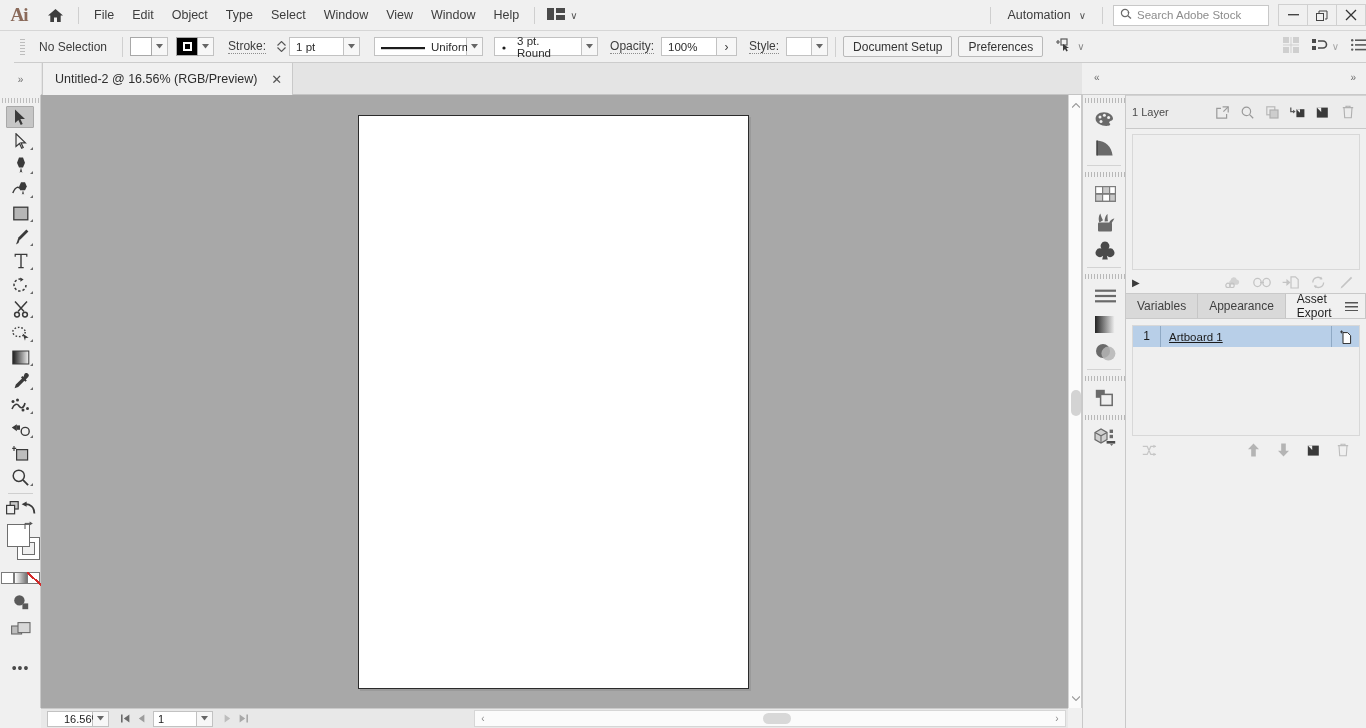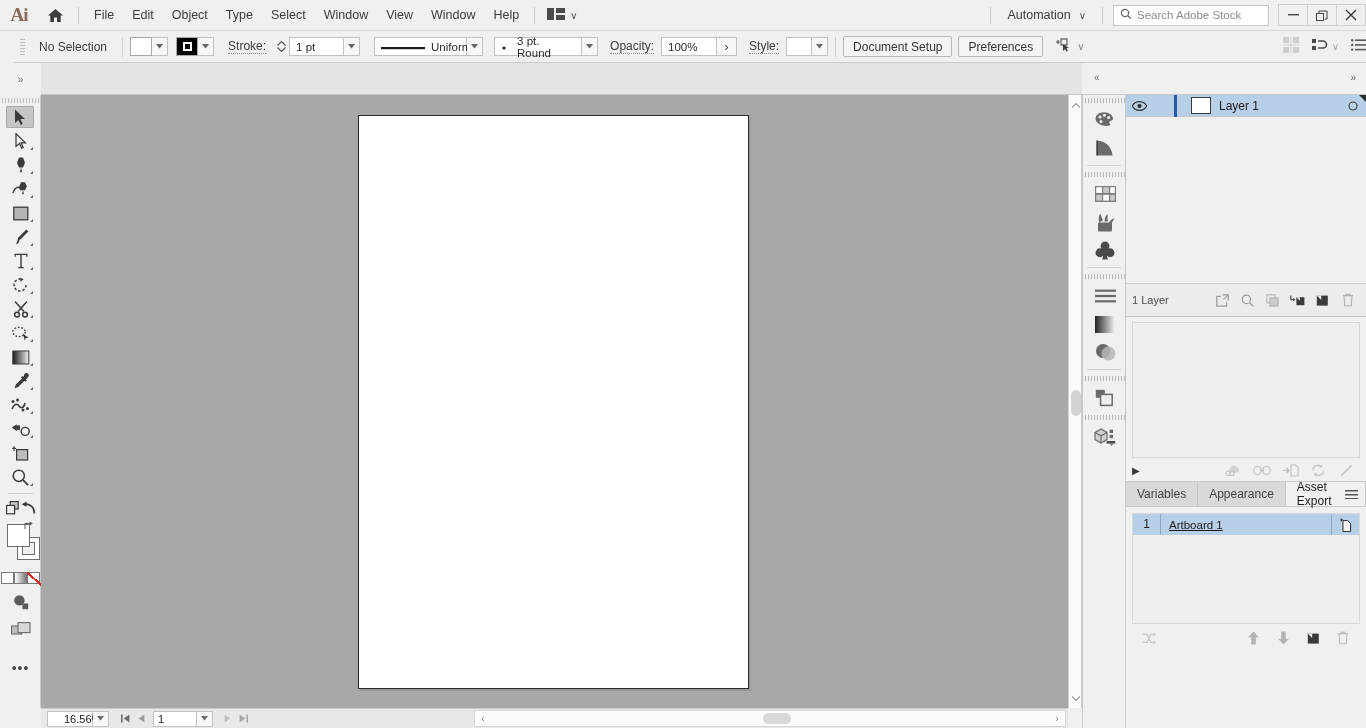--- a/index.html
+++ b/index.html
@@ -449,20 +449,24 @@
             <rect x="4" y="5.1" width="11" height="1.6" fill="#5a5a5a"></rect>
           <circle cx="1.2" cy="10.6" r="1.2" fill="#5a5a5a"></circle>
             <rect x="4" y="9.8" width="11" height="1.6" fill="#5a5a5a"></rect>
         </svg>
       </span>
     </div>
   </div>
 
   <div class="tabbar">
     <div class="tab-collapse">»</div>
+    <div class="doc-tab">
+      <span class="title">Untitled-2 @ 16.56% (RGB/Preview)</span>
+      <span class="close">✕</span>
+    </div>
   </div>
 
   <div class="toolbar">
     <div class="tb-grip"></div>
 
     <div class="tool sel">
       <span class="hit"></span>
       <span class="gl">
           <svg width="13" height="16" viewBox="0 0 13 16">
             <path d="M1 0.5l10 9.5H6.4l2.3 5-2 0.9-2.3-5L1 14z" fill="#3a3a3a"></path>
@@ -833,40 +837,20 @@
           <rect x="15.6" y="1.6" width="3.4" height="3.4" fill="#6a6a6a"></rect>
           <rect x="15.6" y="6.8" width="3.4" height="3.4" fill="#6a6a6a"></rect>
           <rect x="12.6" y="13" width="8.6" height="2.6" fill="#4a4a4a"></rect>
           <path d="M16 16.2l1.6 1.6 1.6-1.6z" fill="#4a4a4a"></path>
         </svg>
     </div>
   </div>
 
   <div class="panels">
 
-    <div class="plist" style="height:188px;">
-      <div class="layer-row">
-        <span class="lr-eye">
-          <svg width="15" height="10" viewBox="0 0 15 10">
-              <path d="M7.5 0.6C11 0.6 14 3 14.6 5c-0.6 2-3.6 4.4-7.1 4.4S1 7 0.4 5C1 3 4 0.6 7.5 0.6z" fill="none" stroke="#2b2b2b" stroke-width="1.1"></path>
-              <circle cx="7.5" cy="5" r="2.1" fill="#2b2b2b"></circle>
-            </svg>
-        </span>
-        <span class="lr-lock"></span>
-        <span class="lr-color"></span>
-        <span class="lr-thumb"></span>
-        <span class="lr-name">Layer 1</span>
-        <span class="lr-target">
-          <svg width="10" height="10" viewBox="0 0 10 10">
-              <circle cx="5" cy="5" r="4" fill="none" stroke="#3a3a3a" stroke-width="1.1"></circle>
-            </svg>
-        </span>
-        <span class="lr-sel"></span>
-      </div>
-    </div>
     <div class="pfooter">
       <span class="pf-label">1 Layer</span>
       <span class="pf-ic">
         <svg width="13" height="13" viewBox="0 0 13 13">
             <path d="M6.6 0.8h5.6v5.6" fill="none" stroke="#9a9a9a" stroke-width="1.2"></path>
             <path d="M12.2 0.8L7.4 5.6" stroke="#9a9a9a" stroke-width="1.2"></path>
             <path d="M5 2.4H0.8v9.8h9.8V8" fill="none" stroke="#9a9a9a" stroke-width="1.2"></path>
           </svg>
       </span>
       <span class="pf-ic">

